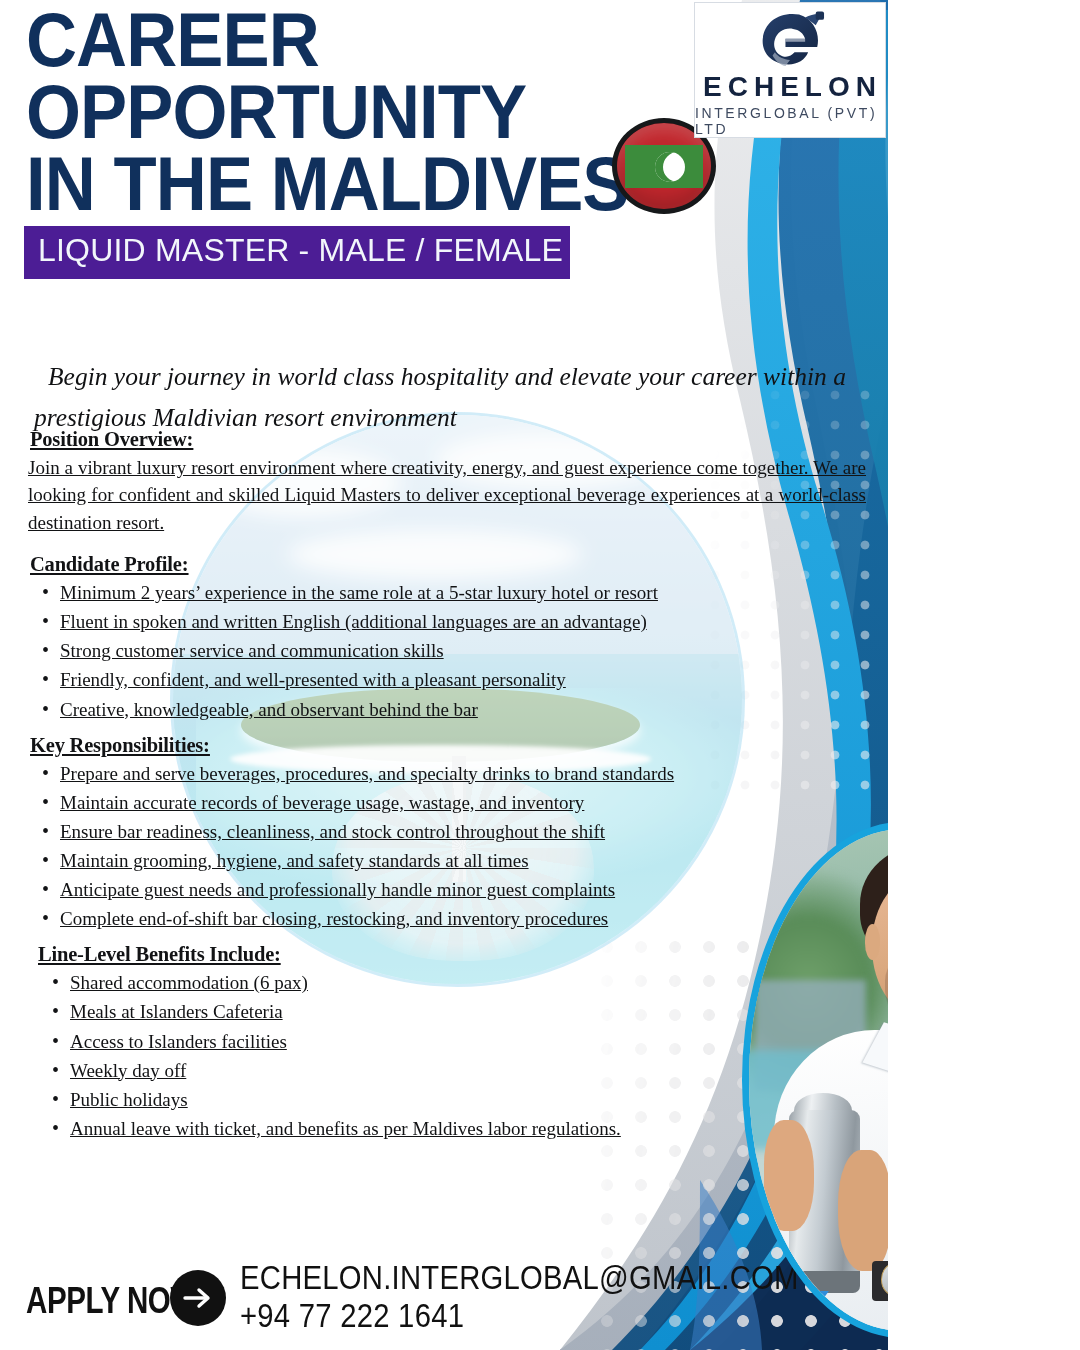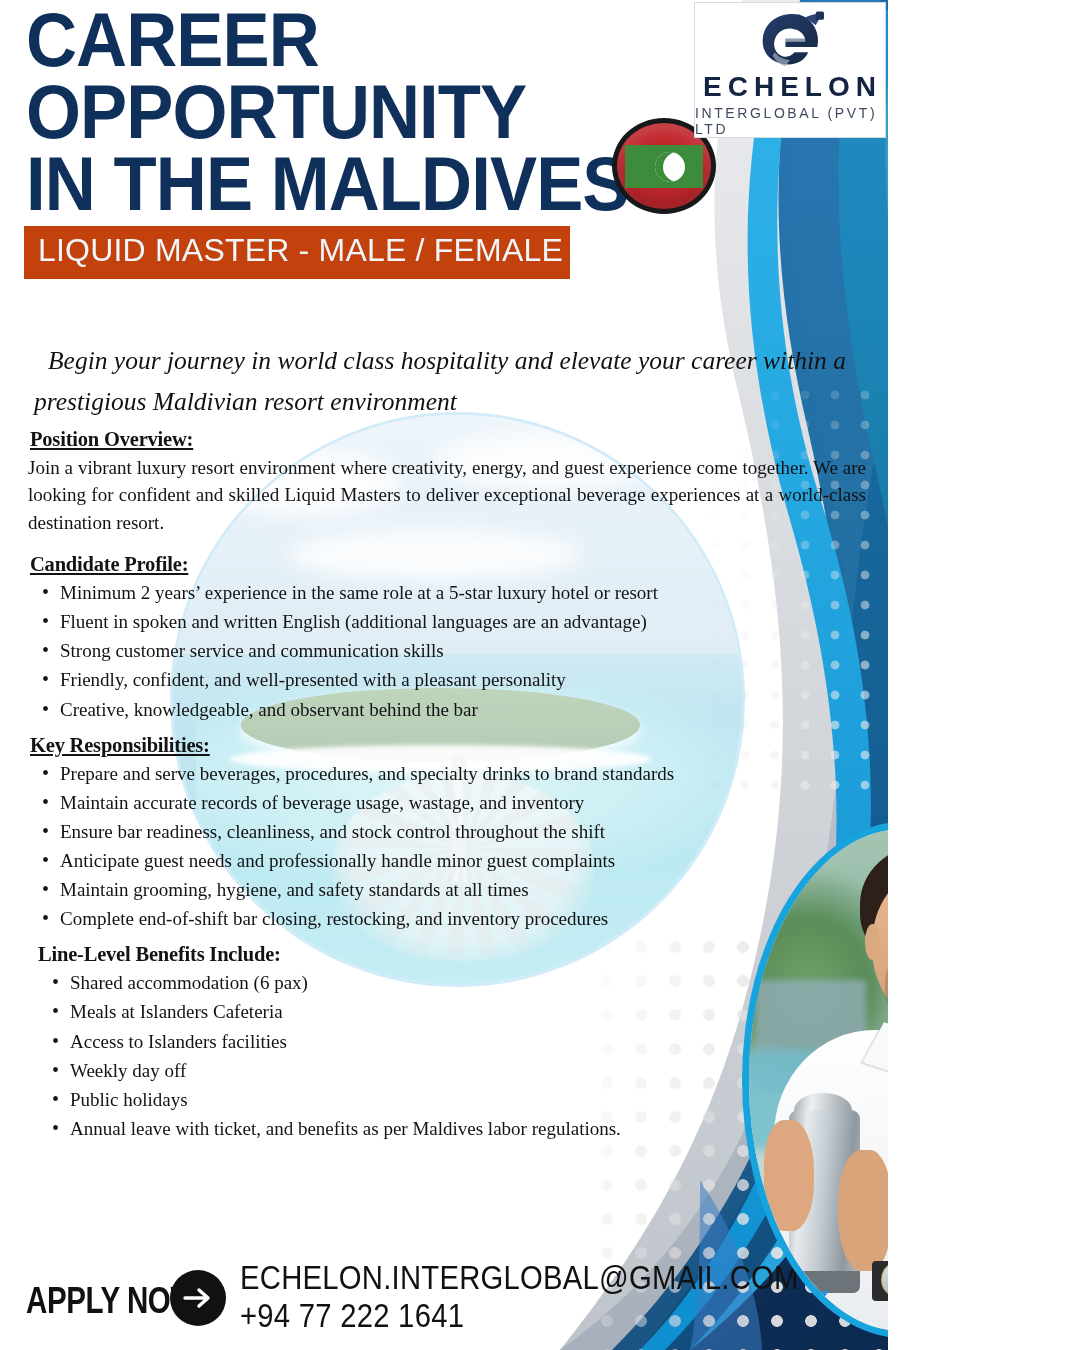--- a/index.html
+++ b/index.html
@@ -136,48 +136,48 @@
     position:absolute; left:40%; top:34%; width:30px; height:30px;
     border-radius:50%;
     background:#ffffff;
     box-shadow:8px 0 0 0 #3c8c3c inset;
   }
 
   
   .jobbar {
     position:absolute; left:24px; top:226px;
     width:546px; padding:7px 14px 10px 14px;
-    background:#c2410c;
+    background:#4c1d95;
   }
   .jobbar div {
     font-family:"Liberation Sans", sans-serif;
     font-size:32px;
     line-height:1.12;
     color:#f2f6fb;
     letter-spacing:.2px;
     white-space:nowrap;
   }
 
   
   .tagline {
-    position:absolute; left:34px; top:340px; width:820px;
+    position:absolute; left:34px; top:356px; width:820px;
     font-family:"Liberation Serif", serif;
     font-style:italic;
     font-size:25.5px;
     line-height:1.62;
     color:#111214;
     text-indent:14px;
   }
 
   
   .content {
     position:absolute; left:28px; top:428px; width:850px;
     color:#121315;
   }
-  .sec { margin-bottom:2px; }
+  .sec { margin-bottom:2px;text-decoration:underline; }
   .sec-h {
     font-family:"Liberation Serif", serif;
     font-weight:bold;
     font-size:20.5px;
     text-decoration:underline;
     margin:0 0 3px 2px;
     letter-spacing:-.2px;
   }
   .sec-h.nounder { text-decoration:none; margin-left:10px; }
   .para {
@@ -552,22 +552,22 @@
         <li>Creative, knowledgeable, and observant behind the bar</li>
       </ul>
     </div>
 
     <div class="sec">
       <div class="sec-h">Key Responsibilities:</div>
       <ul>
         <li>Prepare and serve beverages, procedures, and specialty drinks to brand standards</li>
         <li>Maintain accurate records of beverage usage, wastage, and inventory</li>
         <li>Ensure bar readiness, cleanliness, and stock control throughout the shift</li>
+        <li>Maintain grooming, hygiene, and safety standards at all times</li>
         <li>Anticipate guest needs and professionally handle minor guest complaints</li>
-        <li>Maintain grooming, hygiene, and safety standards at all times</li>
         <li>Complete end-of-shift bar closing, restocking, and inventory procedures</li>
       </ul>
     </div>
 
     <div class="sec">
       <div class="sec-h nounder">Line-Level Benefits Include:</div>
       <ul class="indent">
         <li>Shared accommodation (6 pax)</li>
         <li>Meals at Islanders Cafeteria</li>
         <li>Access to Islanders facilities</li>

